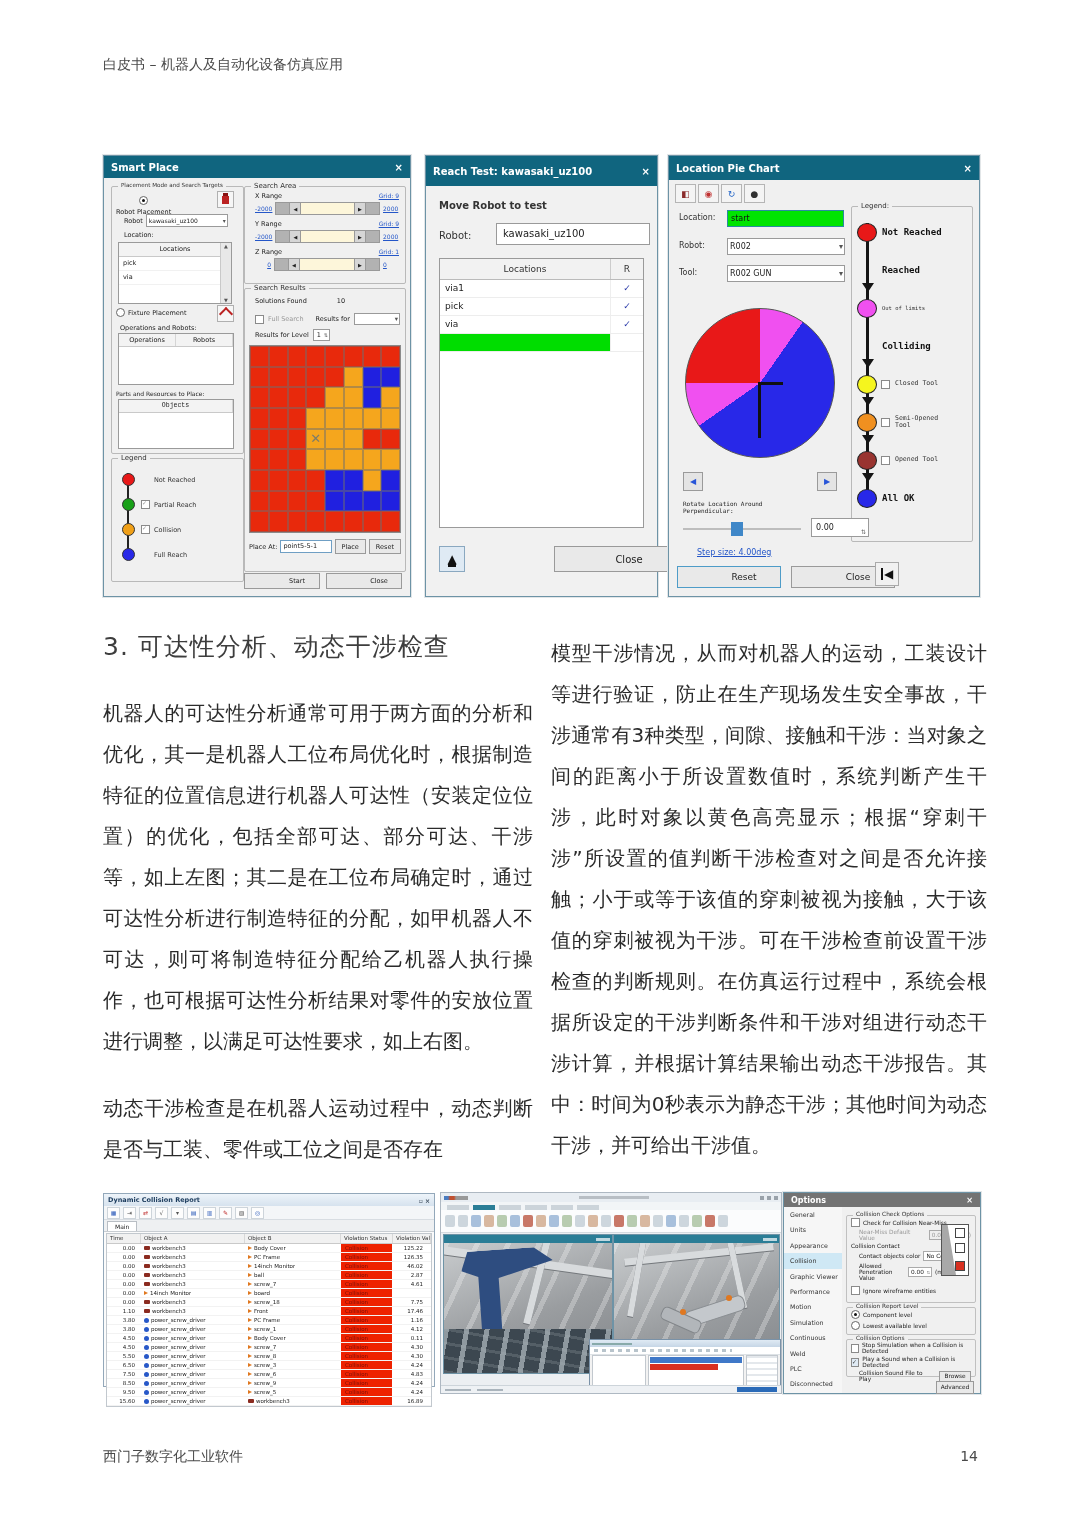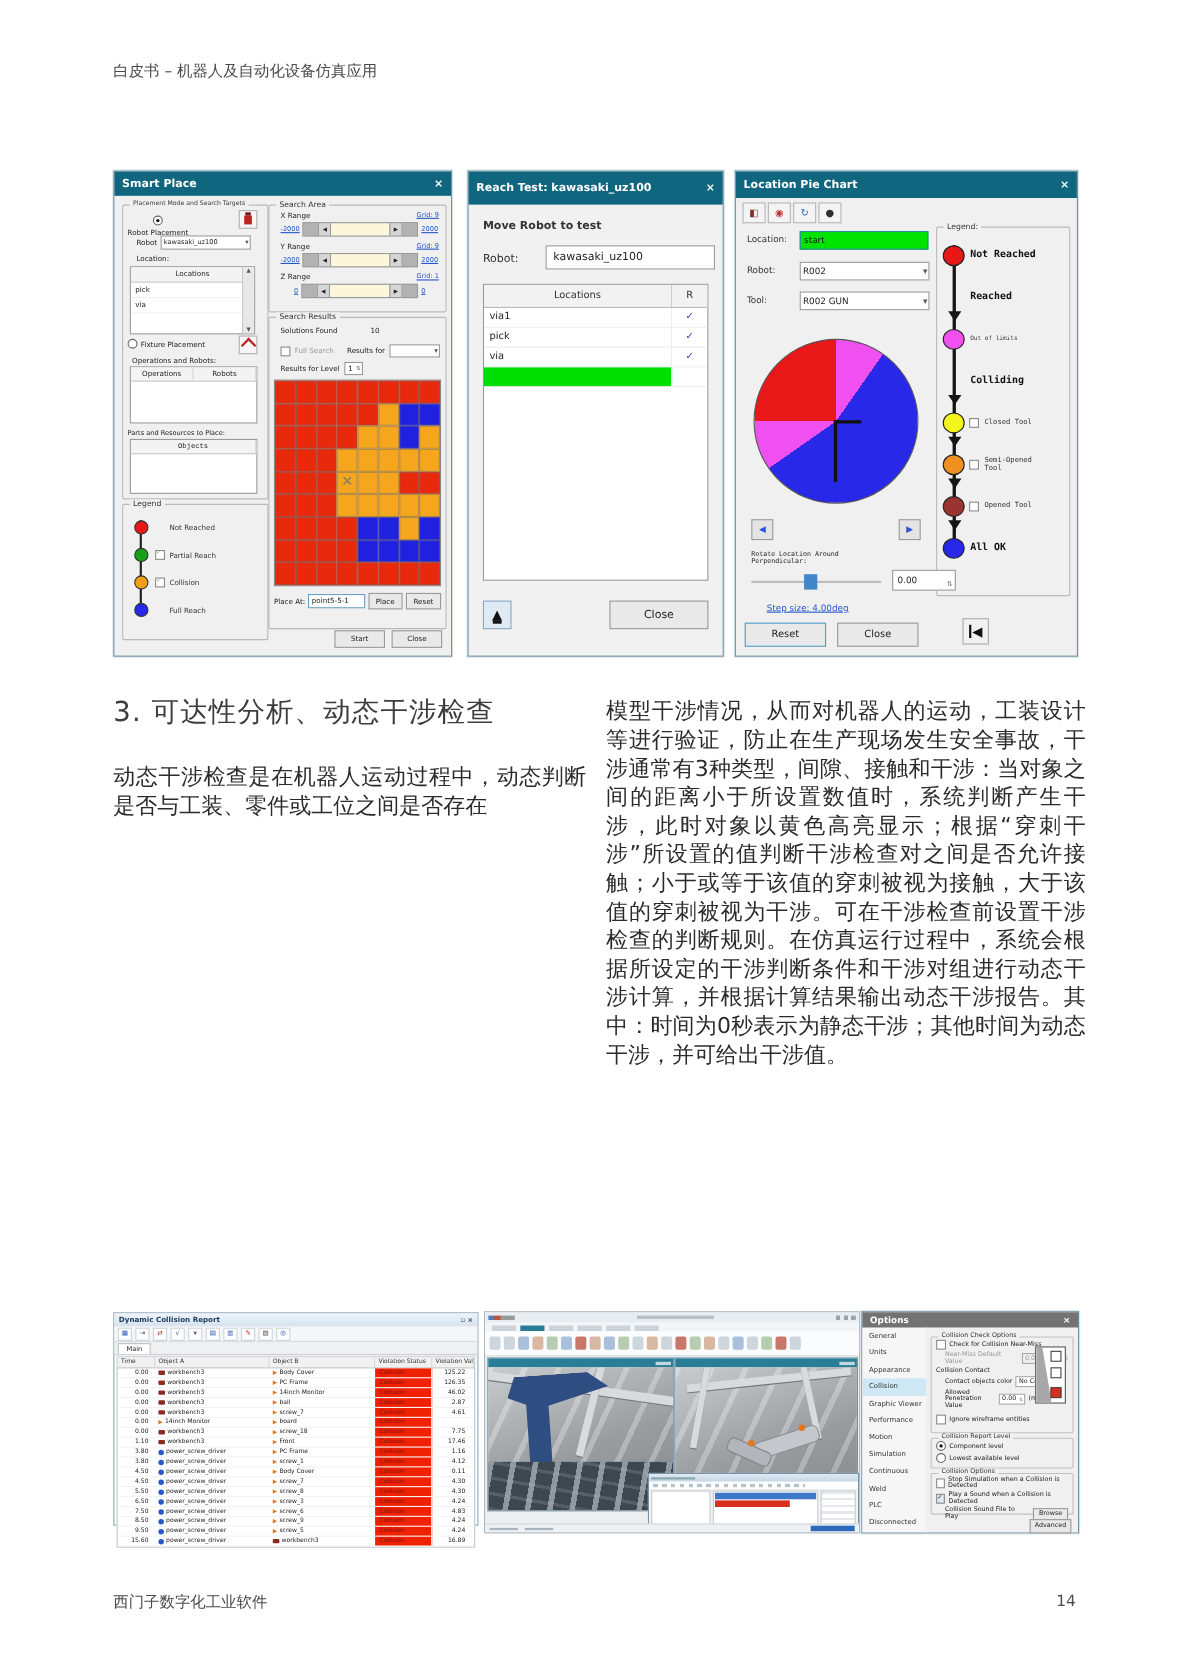--- a/index.html
+++ b/index.html
@@ -5,32 +5,32 @@
   html,body{margin:0;padding:0;background:#fff;}
   body{font-family:"DejaVu Sans",sans-serif;}
   .page{position:relative;width:1080px;height:1527px;background:#fff;overflow:hidden;}
   a{text-decoration:underline;color:#2456c8;cursor:pointer;}
 
   
   .doc-header{position:absolute;left:103px;top:56px;font-size:14px;color:#4a4a4a;}
   .doc-footer-left{position:absolute;left:103px;top:1448px;font-size:14px;color:#4a4a4a;}
   .doc-footer-right{position:absolute;right:102px;top:1448px;font-size:14px;color:#4a4a4a;}
   .sec-heading{position:absolute;left:103px;top:630px;font-size:25px;color:#3d3d3d;letter-spacing:1px;}
-  .col{position:absolute;font-size:20px;line-height:26px;color:#2b2b2b;text-align:justify;}
+  .col{position:absolute;font-size:20px;line-height:41px;color:#2b2b2b;text-align:justify;}
   .col-left{left:103px;top:693px;width:430px;}
   .col-right{left:551px;top:633px;width:436px;}
   .col p{margin:0 0 26px 0;}
 
   
   .dlg{position:absolute;background:#f0f0f0;border:1px solid #6d93a6;box-shadow:0 0 0 1px #e2e6e8;font-size:7px;color:#222;}
   .dlg-title{background:#10657f;color:#fff;display:flex;align-items:center;padding:0 7px;font-weight:bold;}
   .dlg-x{margin-left:auto;font-weight:bold;cursor:pointer;}
   .grp{position:absolute;border:1px solid #b9b9b9;border-radius:2px;}
   .grp-label{position:absolute;top:-5px;left:6px;background:#f0f0f0;padding:0 3px;color:#333;white-space:nowrap;}
-  .btn{display:inline-flex;align-items:center;justify-content:center;background:#e9e9e9;border:1px solid #9a9a9a;color:#222;cursor:pointer;}
+  .btn{display:inline-flex;align-items:center;justify-content:center;background:#e9e9e9;border:1px solid #9a9a9a;color:#222;cursor:pointer;padding-left:30px;}
   .tinysel{background:#fff;border:1px solid #9a9a9a;display:flex;align-items:center;padding:0 2px;position:relative;}
   .tinysel::after{content:"▾";position:absolute;right:1px;color:#555;}
   .cbx{display:inline-block;width:7px;height:7px;background:#fff;border:1px solid #8a8a8a;vertical-align:middle;}
   .radio{display:inline-block;width:7px;height:7px;border:1px solid #666;border-radius:50%;background:#fff;vertical-align:middle;}
   .radio.on::after{content:"";display:block;width:3px;height:3px;margin:2px;background:#111;border-radius:50%;}
 
   
   .sp{left:103px;top:155px;width:306px;height:440px;}
   .sp .dlg-title{height:22px;font-size:10px;}
   .sp-grp1{left:7px;top:30px;width:131px;height:266px;}
@@ -640,20 +640,21 @@
     <a class="pc-step">Step size: 4.00deg</a>
     <div class="pc-btns">
       <span class="btn first">Reset</span>
       <span class="btn">Close</span>
     </div>
     <div class="pc-skip"><i></i>◀</div>
   </div>
 
   <div class="sec-heading">3. 可达性分析、动态干涉检查</div>
   <div class="col col-left">
+    <p>机器人的可达性分析通常可用于两方面的分析和优化，其一是机器人工位布局优化时，根据制造特征的位置信息进行机器人可达性（安装定位位置）的优化，包括全部可达、部分可达、干涉等，如上左图；其二是在工位布局确定时，通过可达性分析进行制造特征的分配，如甲机器人不可达，则可将制造特征分配给乙机器人执行操作，也可根据可达性分析结果对零件的安放位置进行调整，以满足可达性要求，如上右图。</p>
     <p>动态干涉检查是在机器人运动过程中，动态判断是否与工装、零件或工位之间是否存在</p>
   </div>
   <div class="col col-right">
     <p>模型干涉情况，从而对机器人的运动，工装设计等进行验证，防止在生产现场发生安全事故，干涉通常有3种类型，间隙、接触和干涉：当对象之间的距离小于所设置数值时，系统判断产生干涉，此时对象以黄色高亮显示；根据“穿刺干涉”所设置的值判断干涉检查对之间是否允许接触；小于或等于该值的穿刺被视为接触，大于该值的穿刺被视为干涉。可在干涉检查前设置干涉检查的判断规则。在仿真运行过程中，系统会根据所设定的干涉判断条件和干涉对组进行动态干涉计算，并根据计算结果输出动态干涉报告。其中：时间为0秒表示为静态干涉；其他时间为动态干涉，并可给出干涉值。</p>
   </div>
 
   <div class="cr">
     <div class="cr-title">
       <span>Dynamic Collision Report</span>
       <span class="cr-winbtns">▫ ×</span>

